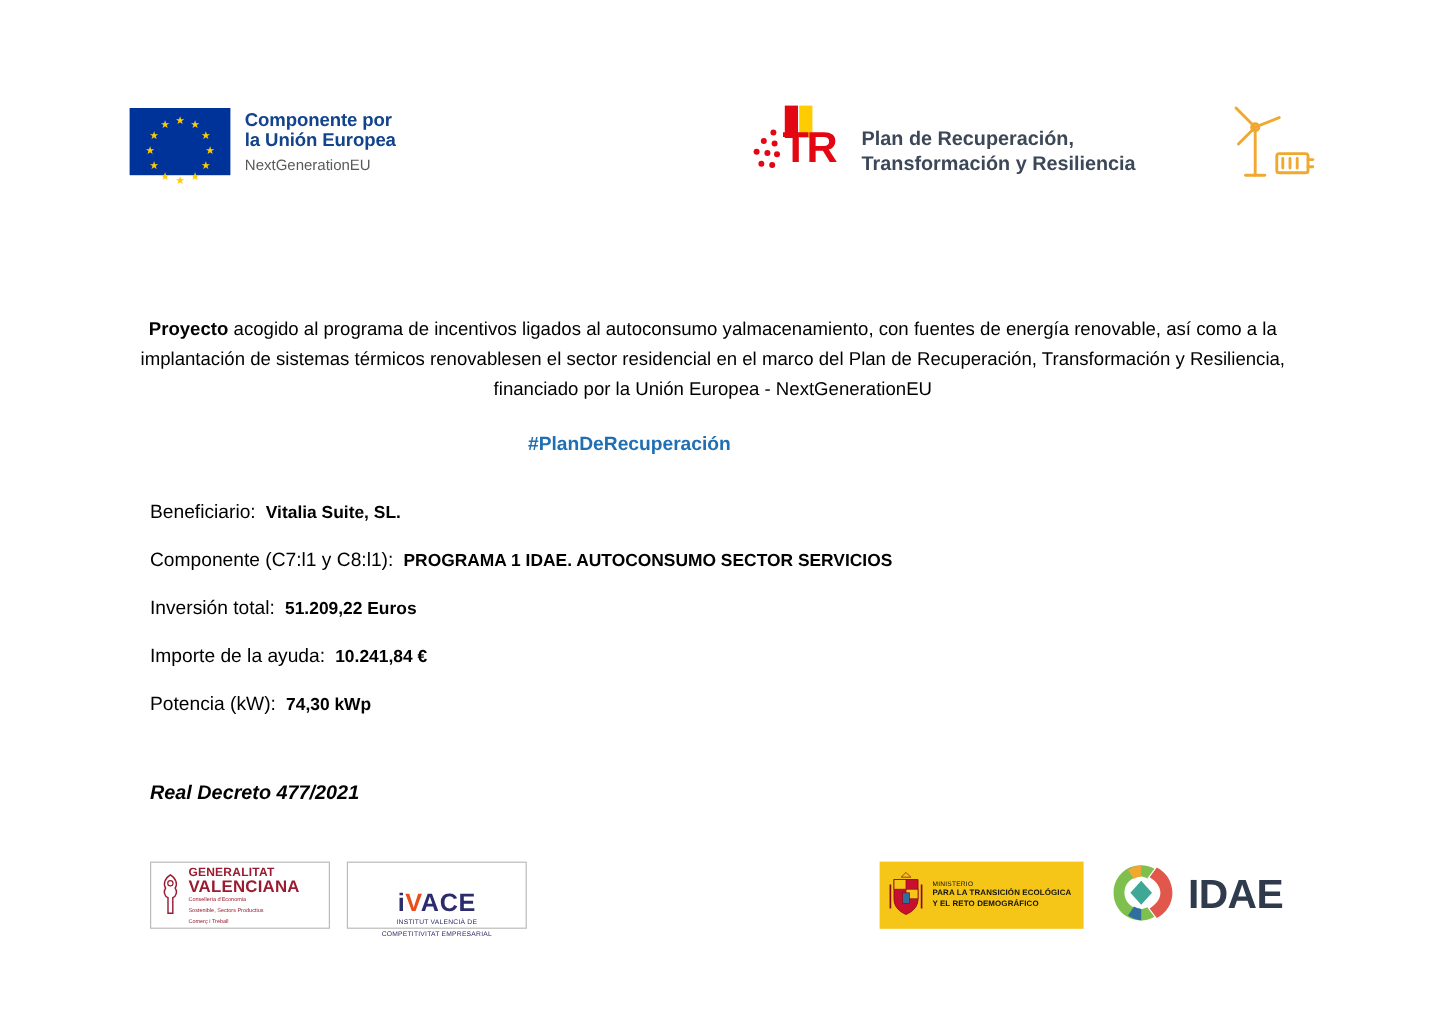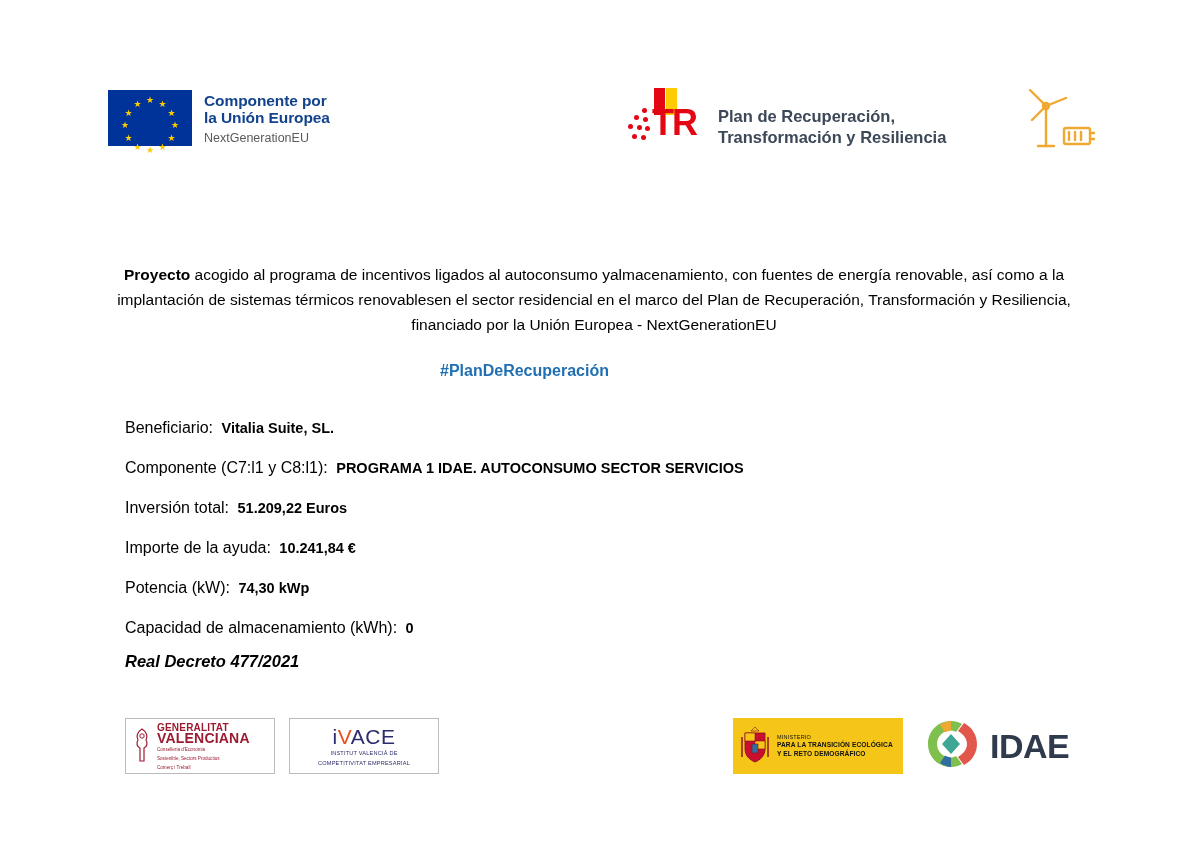--- a/index.html
+++ b/index.html
@@ -262,24 +262,25 @@
     width: 150px;
     height: 56px;
     border: 1px solid #bbbbbb;
     background: #fff;
     text-align: center;
     box-sizing: border-box;
     padding-top: 7px;
   }
   .ivace-word {
     font-size: 21px;
-    font-weight: normal;
+    font-weight: bold;
     color: #2C2C6C;
     letter-spacing: 0.5px;
     line-height: 22px;
+    margin-top: 16px;
   }
   .ivace-word .v-mark { color: #E94E1B; }
   .ivace-sub {
     font-size: 5.6px;
     color: #2C2C6C;
     line-height: 7.5px;
     margin-top: 2px;
     letter-spacing: 0.2px;
   }
 
@@ -441,24 +442,20 @@
     <div class="detail-row">
       <span class="detail-label">Importe de la ayuda:</span>
       <span class="detail-value">10.241,84 €</span>
     </div>
 
     <div class="detail-row">
       <span class="detail-label">Potencia (kW):</span>
       <span class="detail-value">74,30 kWp</span>
     </div>
 
-    <div class="detail-row">
-      <span class="detail-label">Capacidad de almacenamiento (kWh):</span>
-      <span class="detail-value">0</span>
-    </div>
   </div>
 
   <div class="decree">Real Decreto 477/2021</div>
 
   <div class="bottom-band">
 
     <div class="gv-box">
       <div class="gv-crest">
         <svg width="20" height="38" viewBox="0 0 20 38" xmlns="http://www.w3.org/2000/svg">
           <path d="M10 2 C5 5, 4 10, 6 13 C4 16, 5 20, 8 21 L8 34 L12 34 L12 21 C15 20, 16 16, 14 13 C16 10, 15 5, 10 2 Z" fill="none" stroke="#9B1B30" stroke-width="1.2"></path>

